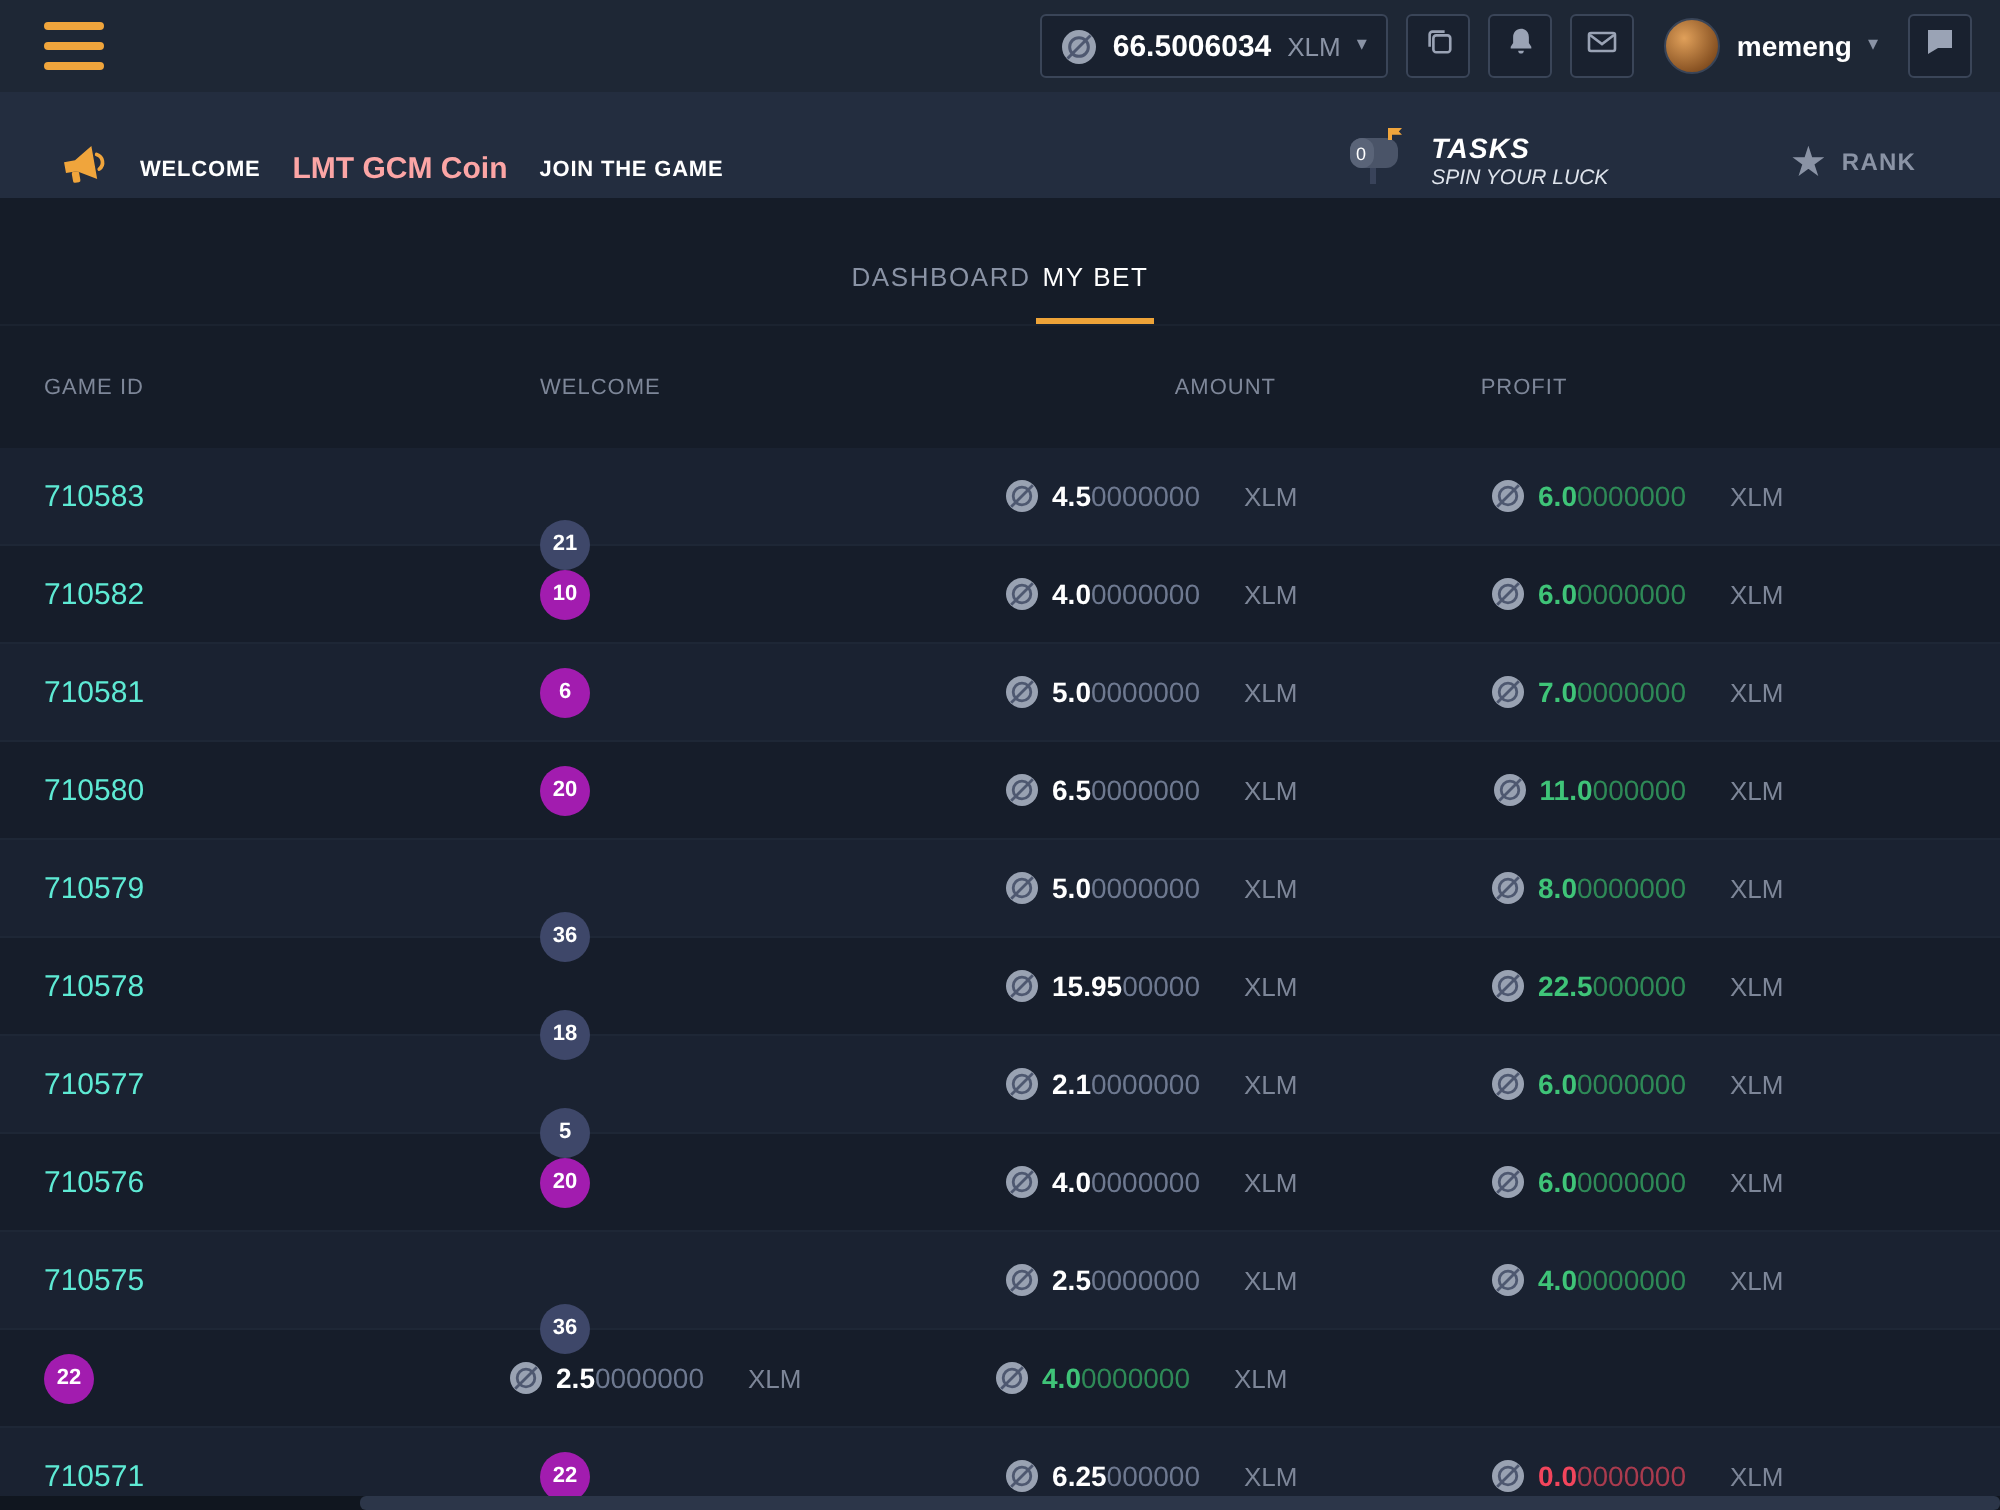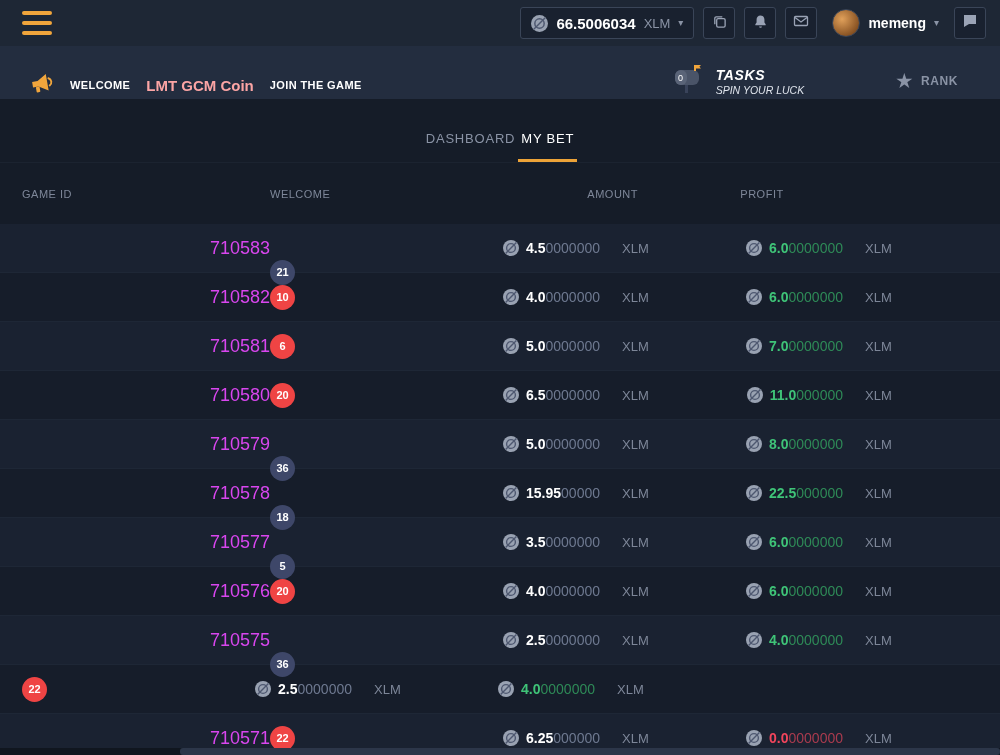--- a/index.html
+++ b/index.html
@@ -49,26 +49,26 @@
   .thead { display:flex; align-items:center; height:61px; padding:0 22px;
     color:#7e8799; font-size:11px; letter-spacing:.5px; }
   .h-id { width:248px; }
   .h-result { width:218px; }
   .h-amount { width:150px; text-align:right; }
   .h-profit { width:248px; text-align:center; }
 
   .trow { display:flex; align-items:center; height:49px; padding:0 22px;
     background:#161d2a; border-bottom:1px solid #1e2736; cursor:pointer; }
   .trow.odd { background:#1a2231; }
-  .c-id { width:248px; color:#d946ef; font-size:18px;text-align:right; }
+  .c-id { width:248px; color:#5eead4; font-size:15px; }
   .c-result { width:218px; }
   .badge { display:inline-flex; width:25px; height:25px; border-radius:50%;
     align-items:center; justify-content:center; color:#fff; font-size:11px; font-weight:bold; }
   .badge.navy { background:#3e4769;margin-top:48px; }
-  .badge.red { background:#ef4444; }
+  .badge.red { background:#a21caf; }
   .c-amount,.c-profit { display:flex; justify-content:flex-end; align-items:center; gap:7px; }
   .c-amount { width:112px; }
   .c-profit { width:187px; }
   .xlm { width:34px; margin-left:22px; color:#7d8698; font-size:13px; }
   .num { font-size:14px; white-space:nowrap; }
   .num .hi { color:#fff; font-weight:bold; }
   .num .lo { color:#6e7990; }
   .num.win .hi { color:#3fc478; }
   .num.win .lo { color:#2e8a57; }
   .num.loss .hi { color:#f2455c; }
@@ -371,21 +371,21 @@
       <span class="badge navy">5</span>
     </div>
     <div class="c-amount">
       <span class="coin">
         <svg width="16" height="16" viewBox="0 0 16 16">
             <circle cx="8" cy="8" r="8" fill="#99a2b2"></circle>
             <circle cx="8" cy="8" r="4.4" fill="none" stroke="#4e5870" stroke-width="1.4"></circle>
             <line x1="2.6" y1="13.4" x2="13.4" y2="2.6" stroke="#4e5870" stroke-width="1.4"></line>
           </svg>
       </span>
-      <span class="num"><b class="hi">3.5</b><span class="lo">0000000</span></span>
+      <span class="num"><b class="hi">2.1</b><span class="lo">0000000</span></span>
     </div>
     <span class="xlm">XLM</span>
     <div class="c-profit">
       <span class="coin">
         <svg width="16" height="16" viewBox="0 0 16 16">
             <circle cx="8" cy="8" r="8" fill="#99a2b2"></circle>
             <circle cx="8" cy="8" r="4.4" fill="none" stroke="#4e5870" stroke-width="1.4"></circle>
             <line x1="2.6" y1="13.4" x2="13.4" y2="2.6" stroke="#4e5870" stroke-width="1.4"></line>
           </svg>
       </span>

